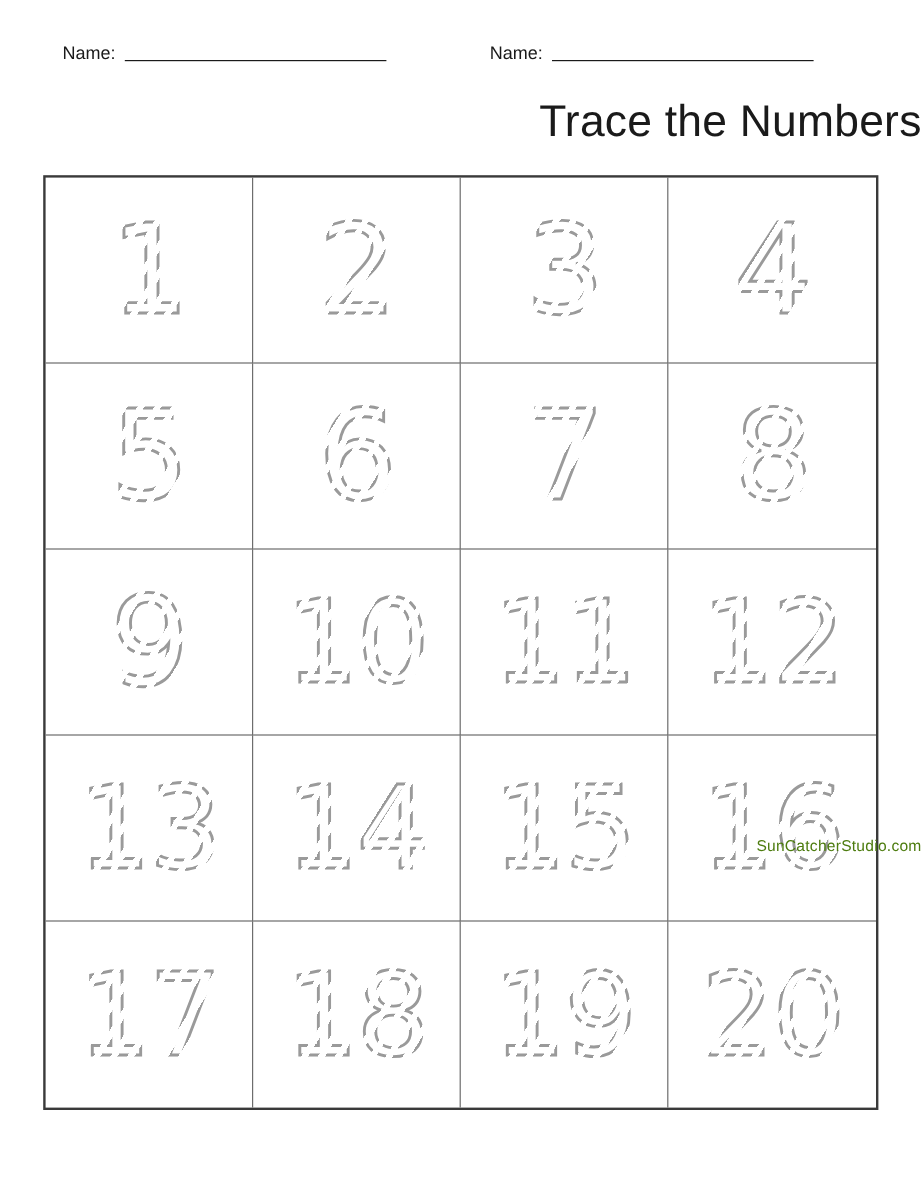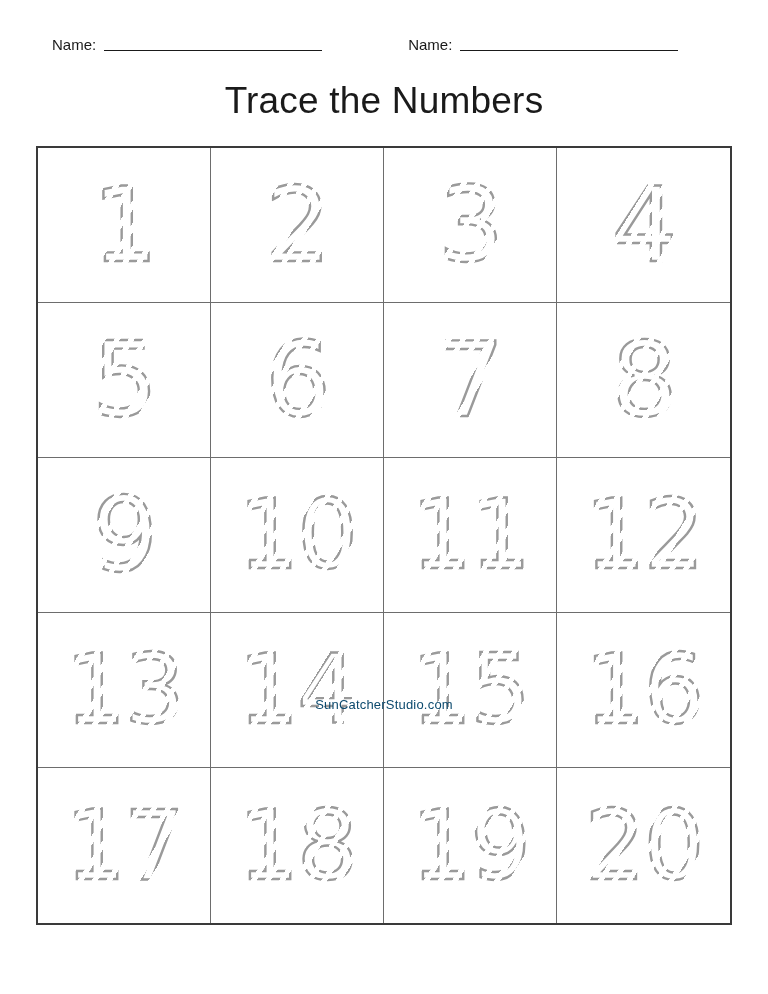--- a/index.html
+++ b/index.html
@@ -45,21 +45,21 @@
     background: #1a1a1a;
     margin-left: 8px;
     margin-bottom: 3px;
   }
   .name-line { width: 218px; }
   .date-line { width: 218px; }
   .meta-spacer { width: 86px; }
 
   
   .title {
-    text-align: center;
+    text-align: right;
     font-size: 37px;
     font-weight: 400;
     letter-spacing: 0.2px;
     margin: 26px 0 0 0;
     color: #1a1a1a;
   }
 
   
   .grid-wrap {
     margin: 24px auto 0 auto;
@@ -115,23 +115,23 @@
         rgba(255,255,255,0) 12px
       );
   }
 
   
   .footer {
     position: absolute;
     bottom: 16px;
     left: 0;
     right: 0;
-    text-align: center;
+    text-align: right;
     font-size: 13px;
-    color: #0c4a6e;
+    color: #4d7c0f;
     letter-spacing: 0.2px;
     margin-top: 33px;
   }
 </style>
 </head>
 <body>
 
 <div class="page">
 
   <div class="meta-row">

